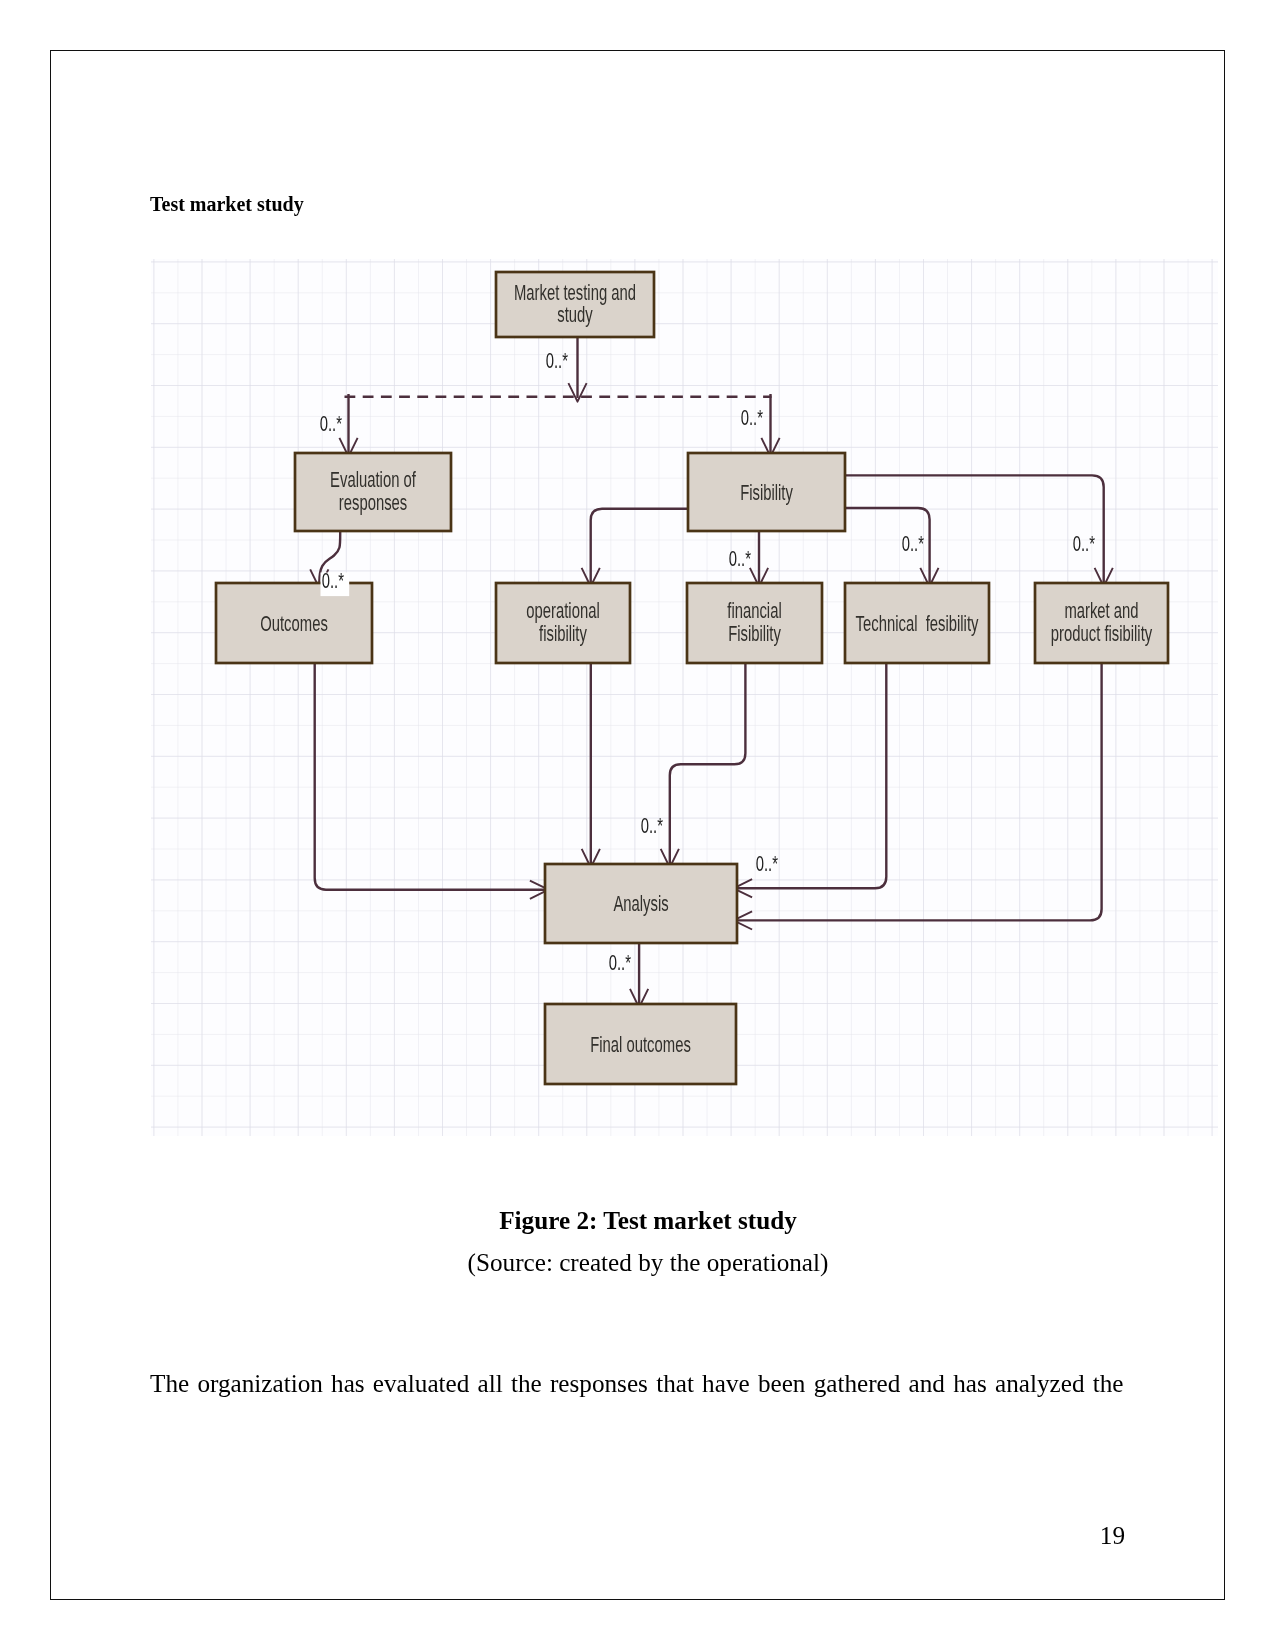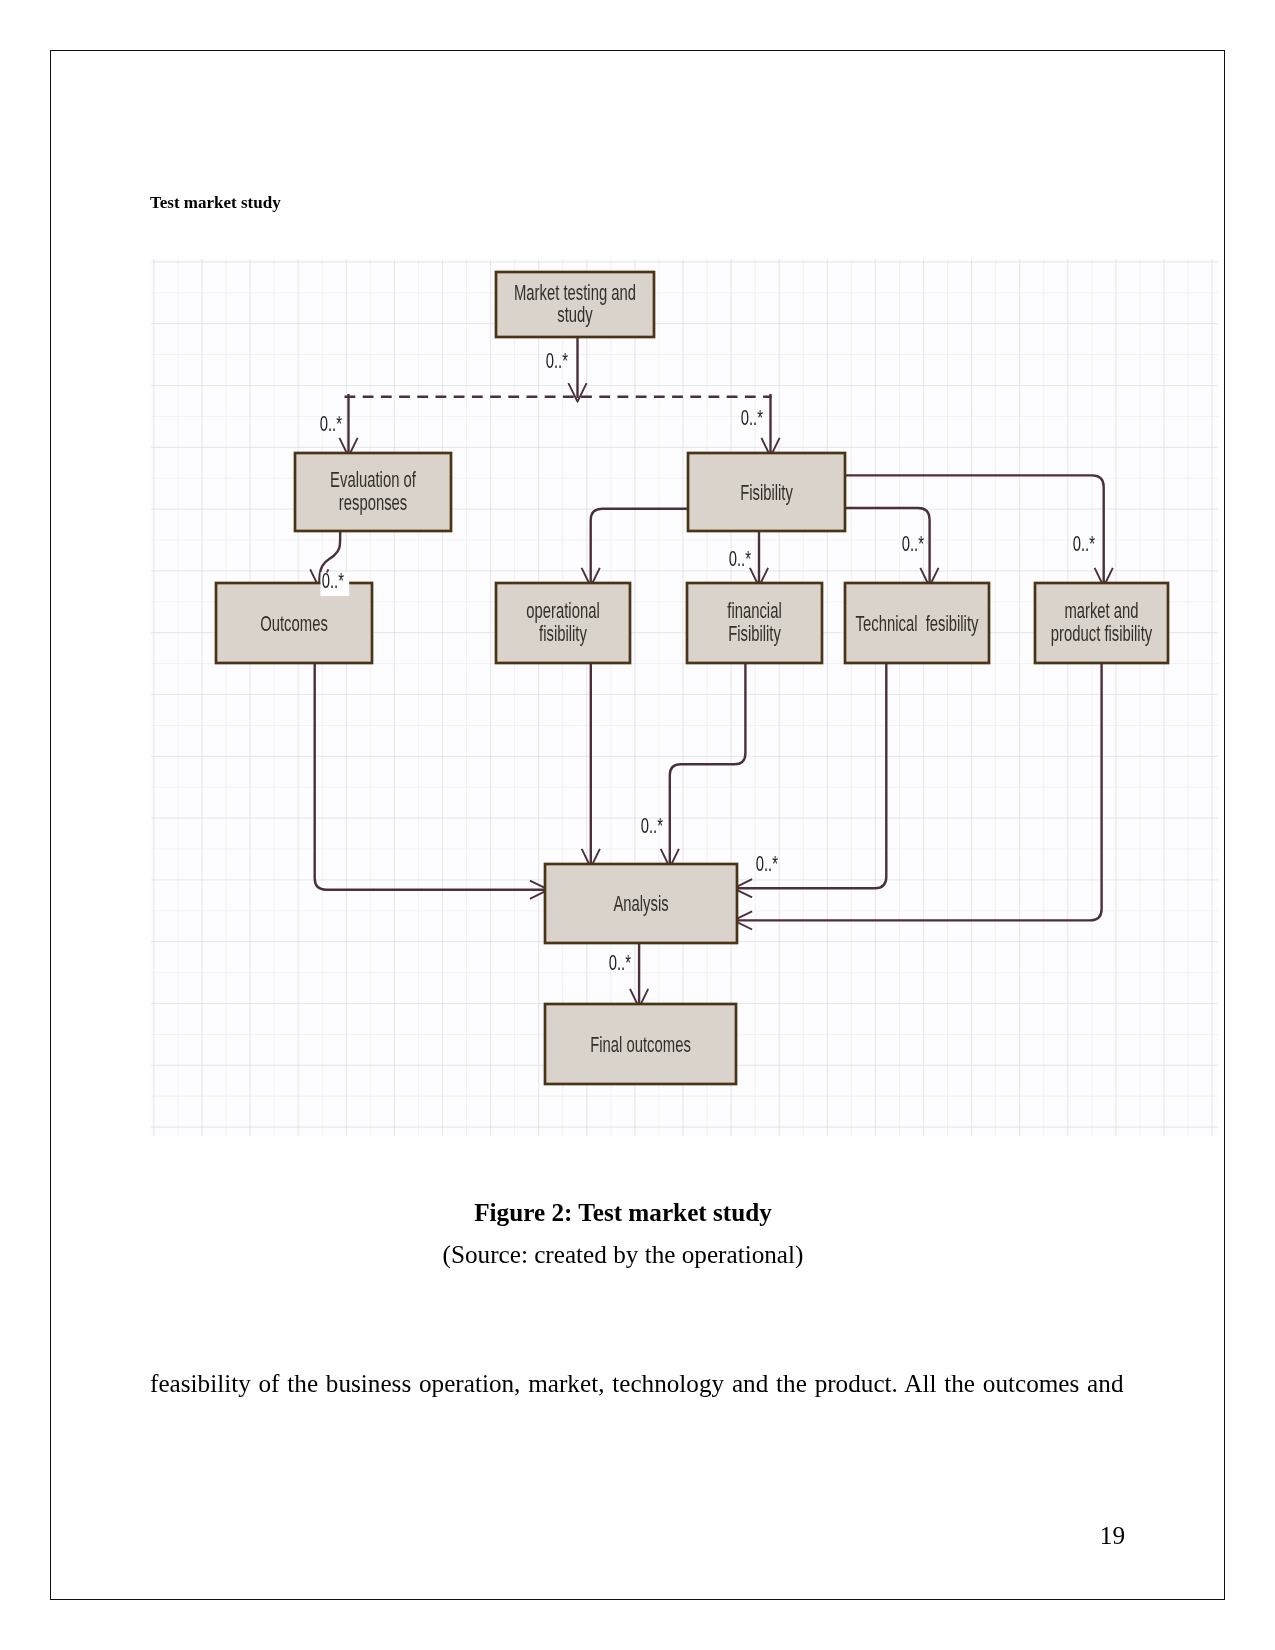--- a/index.html
+++ b/index.html
@@ -1,25 +1,25 @@
 <!DOCTYPE html>
 <html><head>
 <meta charset="utf-8">
 <title>Test market study</title>
 <style>
   html,body{margin:0;padding:0;background:#fff;}
   body{width:1275px;height:1650px;position:relative;overflow:hidden;
        font-family:"Liberation Serif",serif;color:#000;filter:opacity(100%);}
   .page-border{position:absolute;left:50px;top:50px;width:1175px;height:1550px;
                border:1.4px solid #101010;box-sizing:border-box;}
-  .heading{position:absolute;left:150px;top:194px;font-size:17px;font-weight:bold;white-space:nowrap;line-height:1;}
+  .heading{position:absolute;left:150px;top:194px;font-size:20px;font-weight:bold;white-space:nowrap;line-height:1;}
   .figure{position:absolute;left:151px;top:259px;width:1067px;height:877px;}
   .figure svg{display:block;}
 
-  .cap{position:absolute;left:136px;width:974px;text-align:center;font-size:25.2px;line-height:1;}
+  .cap{position:absolute;left:161px;width:974px;text-align:center;font-size:25.2px;line-height:1;margin-top:8px;}
   .cap.b{font-weight:bold;}
   #figcap{top:1200px;}
   #figsrc{top:1242px;}
   .body-text{position:absolute;left:150px;top:1363px;width:973.5px;font-size:25.2px;line-height:42.4px;}
   .jline{display:block;text-align:justify;text-align-last:justify;white-space:nowrap;}
   .page-number{position:absolute;left:150px;top:1523px;width:975px;text-align:right;font-size:25.2px;line-height:1;}
 </style>
 </head>
 <body>
 
@@ -180,15 +180,15 @@
 <g transform="translate(480 711) scale(0.697 1)">
           <text x="0" y="0" text-anchor="end" font-family="Liberation Sans, sans-serif" font-size="21.3" fill="#1d1d1d">0..*</text>
         </g>
 </g>
 </svg>
 </div>
 
 <div class="cap b" id="figcap">Figure 2: Test market study</div>
 <div class="cap" id="figsrc">(Source: created by the operational)</div>
 <div class="body-text">
-  <span class="jline last">feasibility of the business operation, market, technology and the product. All the outcomes and</span>
+  <span class="jline">The organization has evaluated all the responses that have been gathered and has analyzed the</span>
 </div>
 <div class="page-number">19</div>
 
 </body></html>

